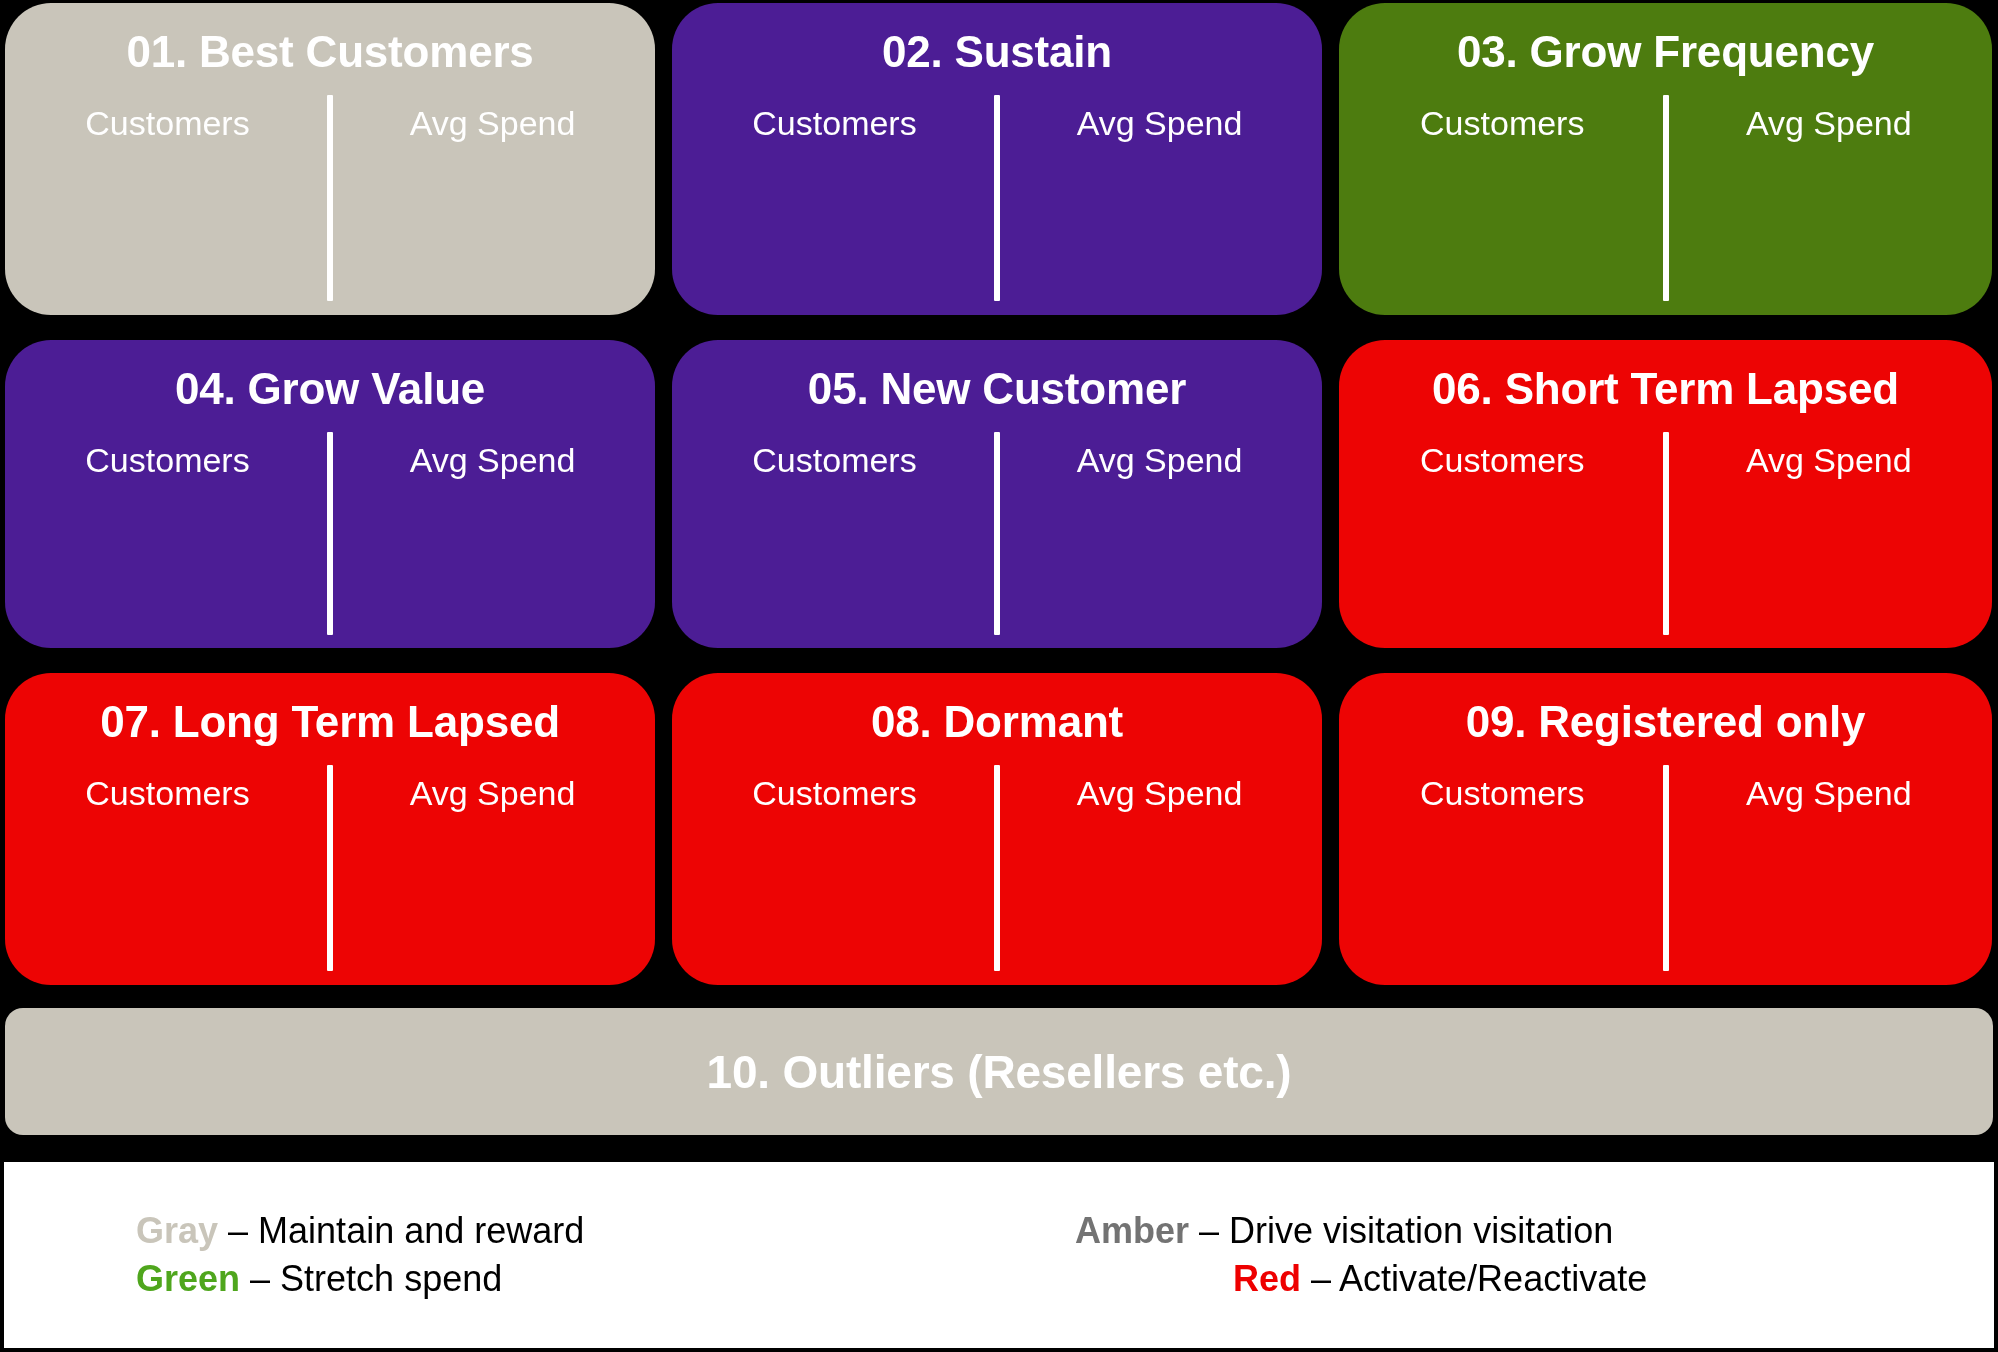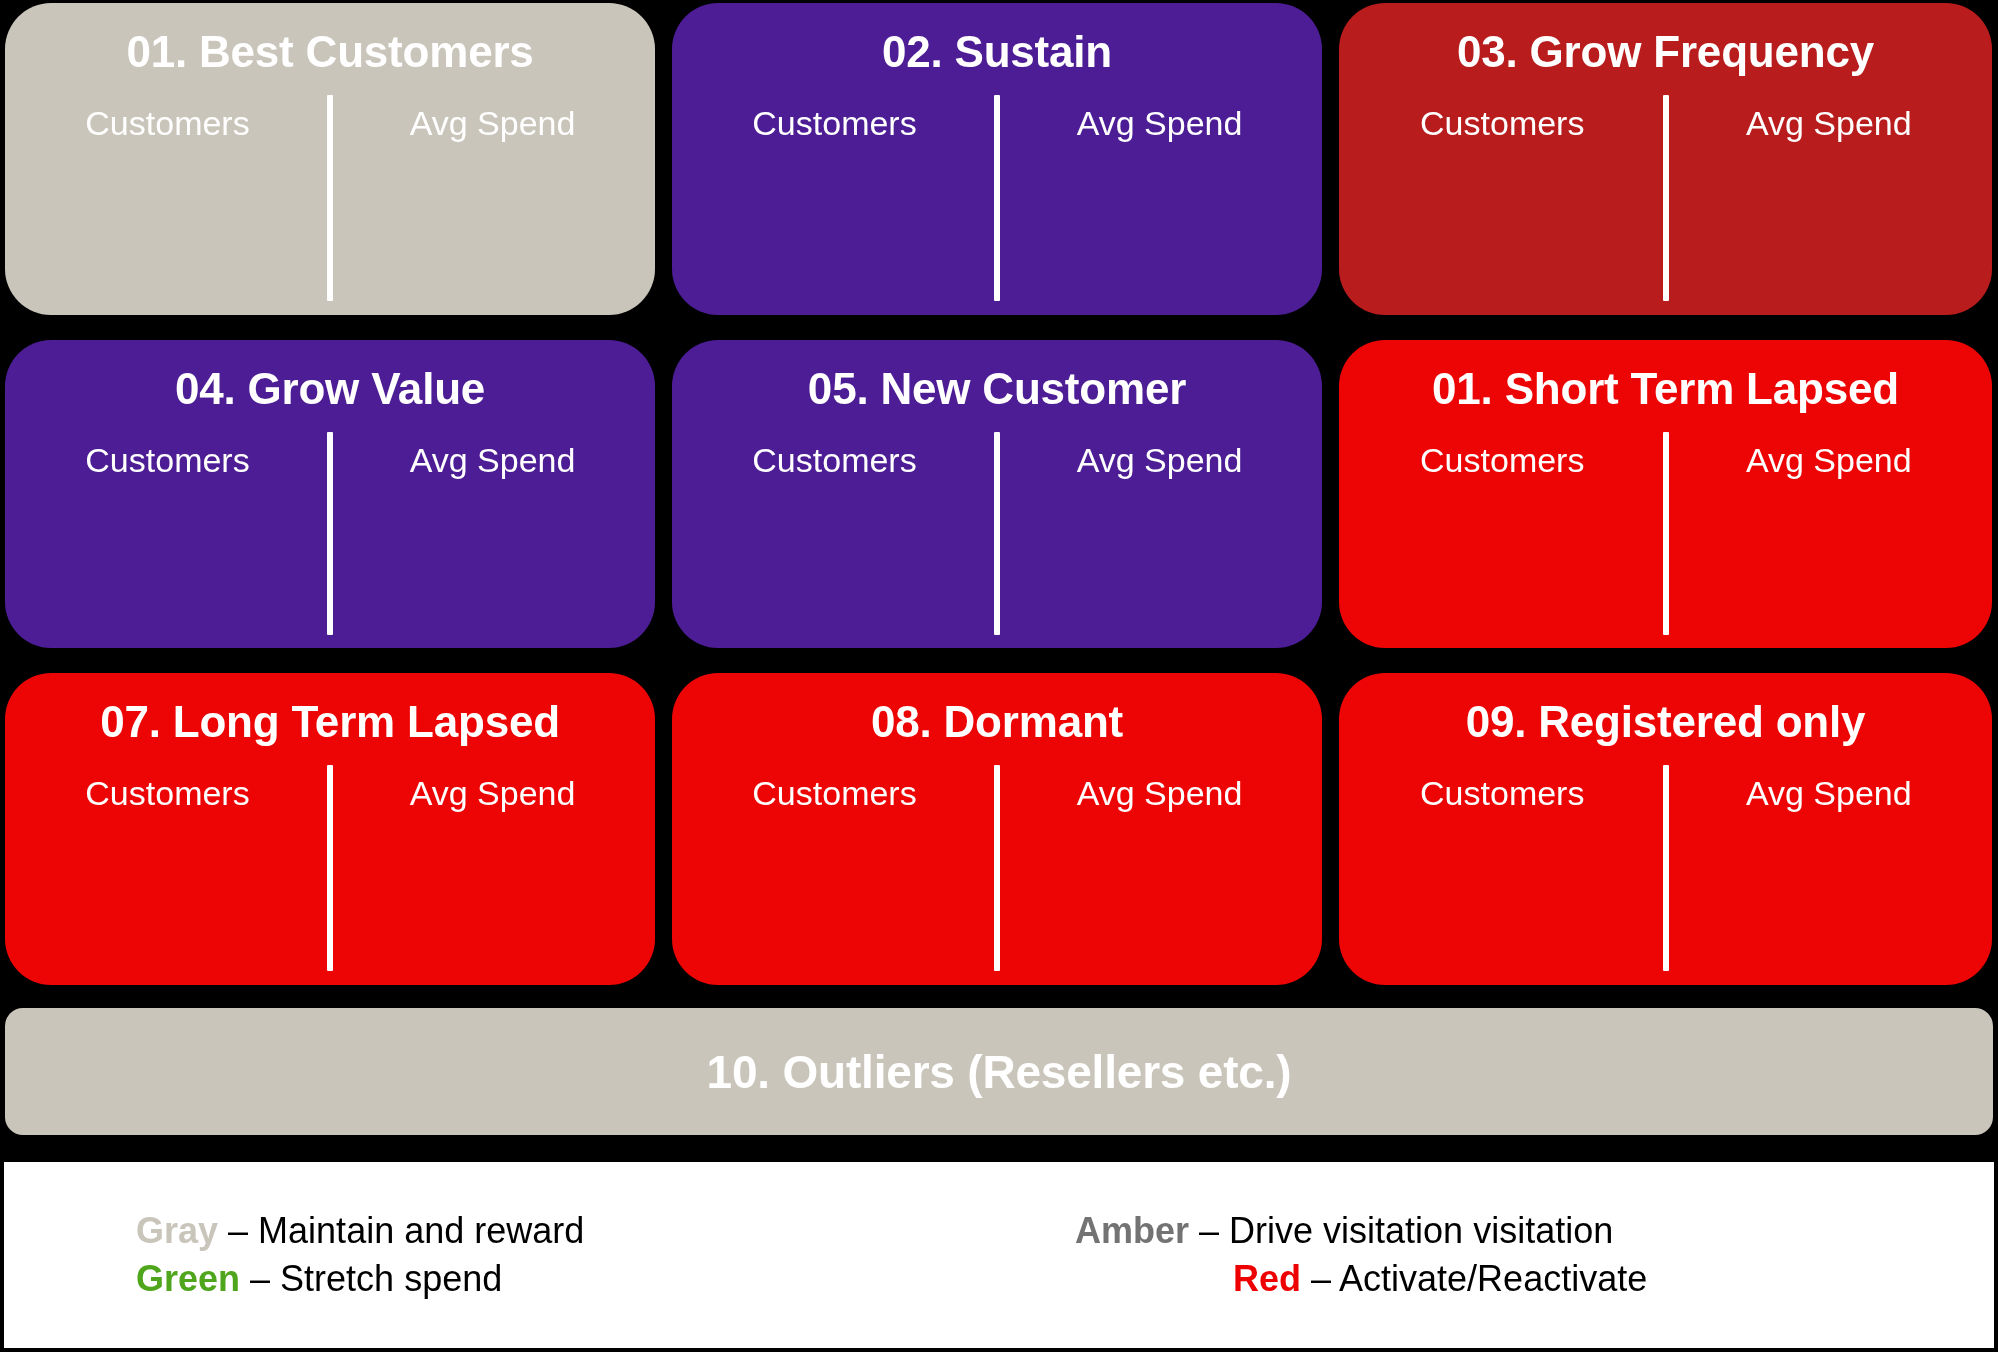--- a/index.html
+++ b/index.html
@@ -35,21 +35,21 @@
     row-gap: 25px;
   }
   .card {
     position: relative;
     border-radius: 46px;
     overflow: hidden;
     box-sizing: border-box;
   }
   .card.gray   { background: #c9c5ba; }
   .card.green  { background: #4c1d95; }
-  .card.amber  { background: #b91c1c; }
+  .card.amber  { background: #4d7c0f; }
   .card.red    { background: #ed0404; }
 
   .card-title {
     position: absolute;
     left: 0;
     right: 0;
     top: 26px;
     text-align: center;
     color: #ffffff;
     font-weight: bold;
@@ -193,21 +193,21 @@
     <div class="card green row2">
       <div class="card-title">05. New Customer</div>
       <div class="metric-divider"></div>
       <div class="card-metrics">
         <div class="metric">Customers</div>
         <div class="metric">Avg Spend</div>
       </div>
     </div>
 
     <div class="card red row2">
-      <div class="card-title">01. Short Term Lapsed</div>
+      <div class="card-title">06. Short Term Lapsed</div>
       <div class="metric-divider"></div>
       <div class="card-metrics">
         <div class="metric">Customers</div>
         <div class="metric">Avg Spend</div>
       </div>
     </div>
 
     <div class="card red row3">
       <div class="card-title">07. Long Term Lapsed</div>
       <div class="metric-divider"></div>

